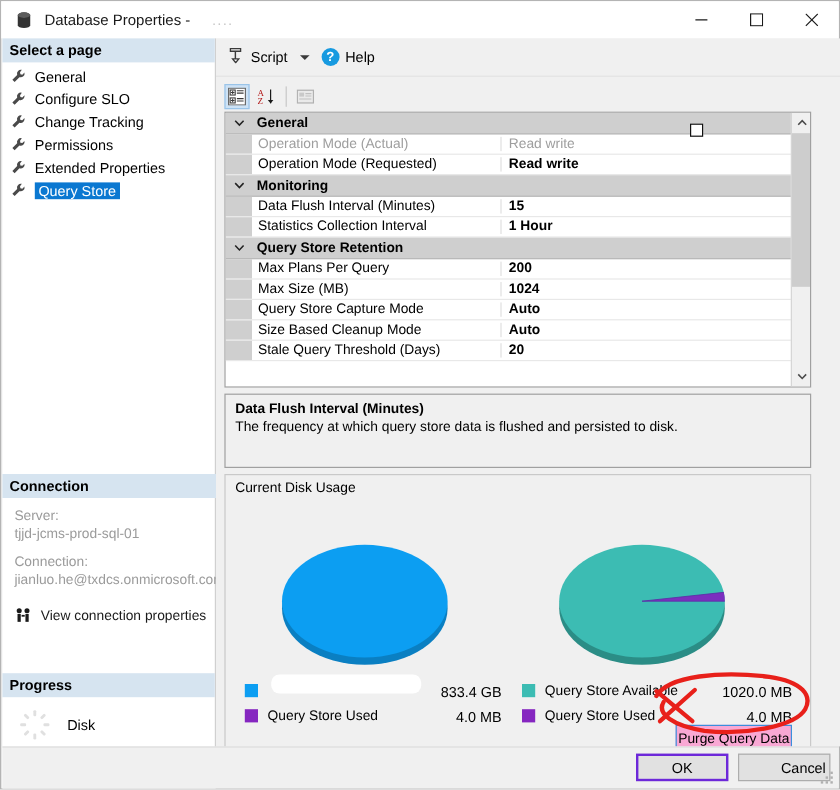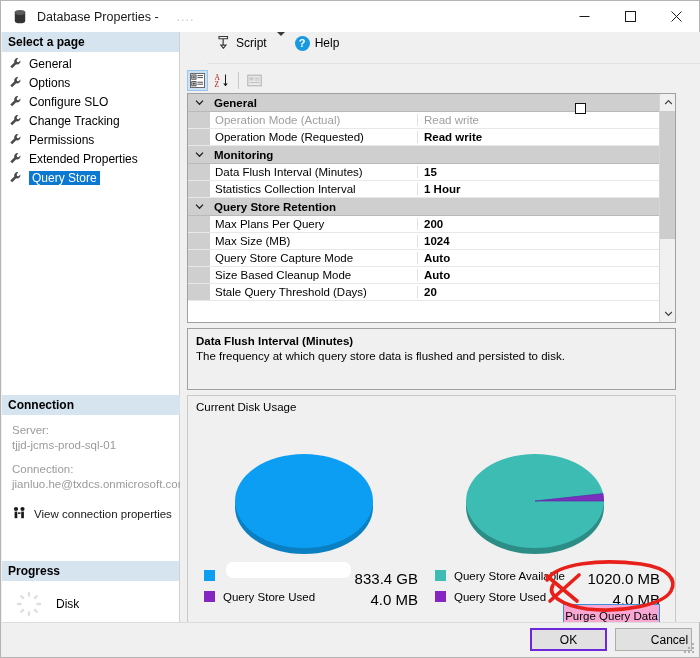--- a/index.html
+++ b/index.html
@@ -37,21 +37,21 @@
   .viewconn{display:flex;align-items:center;margin-top:14px;}
   .viewconn .vtext{font-size:11.5px;color:#1a1a1a;margin-left:7px;}
 
   .prog-block{position:absolute;left:0;top:529px;width:177px;}
   .prog-body{display:flex;align-items:center;padding:10px 0 0 14px;}
   .spinner{width:26px;height:26px;flex:0 0 26px;}
   .prog-text{font-size:12px;margin-left:14px;}
 
   
   .rightpane{position:absolute;left:179px;top:31px;width:520px;height:590px;background:#f0f0f0;}
-  .toolbar{height:31px;display:flex;align-items:flex-start;padding-left:6px;border-bottom:1px solid #e3e3e3;margin-left:27px;}
+  .toolbar{height:31px;display:flex;align-items:center;padding-left:6px;border-bottom:1px solid #e3e3e3;}
   .tb-item{display:flex;align-items:center;height:22px;padding:0 4px;}
   .tb-item .tl{font-size:12px;margin-left:5px;}
   .caret{width:0;height:0;border-left:4px solid transparent;border-right:4px solid transparent;border-top:4px solid #3a3a3a;margin:0 6px 0 6px;}
   .help-circle{width:15px;height:15px;border-radius:50%;background:#179ae0;color:#fff;font-size:11px;font-weight:bold;display:flex;align-items:center;justify-content:center;}
 
   
   .gridtools{height:26px;display:flex;align-items:center;padding-left:7px;margin-top:3px;}
   .gtbtn{width:21px;height:21px;display:flex;align-items:center;justify-content:center;margin-right:3px;box-sizing:border-box;}
   .gtbtn.active{background:#cde2f5;border:1px solid #9ac4e8;}
   .gtsep{width:1px;height:17px;background:#c8c8c8;margin:0 5px 0 3px;}
@@ -79,21 +79,21 @@
   .desc-body{font-size:11.5px;margin-top:3px;}
 
   
   .diskgroup{position:absolute;left:7px;top:363px;width:489px;height:251px;border:1px solid #c9c9c9;background:#f0f0f0;box-sizing:border-box;}
   .dg-title{font-size:11.5px;padding:5px 0 0 8px;}
   .charts{position:relative;height:148px;}
   .pie{position:absolute;}
   .legend{position:absolute;display:flex;align-items:center;height:15px;}
   .swatch{width:11px;height:11px;flex:0 0 11px;}
   .lg-label{font-size:11.5px;margin-left:8px;white-space:nowrap;}
-  .lg-value{position:absolute;font-size:15px;text-align:right;white-space:nowrap;}
+  .lg-value{position:absolute;font-size:12px;text-align:right;white-space:nowrap;}
   .redact{position:absolute;background:#fff;}
 
   .purgebtn{position:absolute;left:383px;top:572px;width:97px;height:23px;background:#f9a8d4;border:1px solid #3a8fdd;font-size:11.5px;display:flex;align-items:center;justify-content:center;box-sizing:border-box;}
 
   
   .bottombar{position:absolute;left:1px;top:621px;width:697px;height:35px;background:#f0f0f0;border-top:1px solid #dcdcdc;box-sizing:border-box;}
   .btn{position:absolute;width:77px;height:23px;font-size:12px;display:flex;align-items:center;justify-content:center;box-sizing:border-box;background:#e1e1e1;border:1px solid #adadad;}
   .btn.default{border:2px solid #6d28d9;background:#e1e1e1;}
   .grip{position:absolute;right:4px;bottom:3px;width:11px;height:11px;}
   .grip i{position:absolute;width:2px;height:2px;background:#b0b0b0;display:block;}
@@ -141,28 +141,20 @@
     <div class="section-head">Select a page</div>
 
     <div class="page-list">
       <div class="page-item">
         <span class="wrench">
           <svg width="13" height="13" viewBox="0 0 13 13">
               <path d="M9.2 1.2a3.3 3.3 0 0 0-3.9 4.2L1.3 9.4l1.9 1.9 4-4a3.3 3.3 0 0 0 4.2-3.9L9.6 5.2 8 4.9 7.7 3.3z" fill="#4a4a4a"></path>
             </svg>
         </span>
         <span class="label">General</span>
-      </div>
-      <div class="page-item">
-        <span class="wrench">
-          <svg width="13" height="13" viewBox="0 0 13 13">
-              <path d="M9.2 1.2a3.3 3.3 0 0 0-3.9 4.2L1.3 9.4l1.9 1.9 4-4a3.3 3.3 0 0 0 4.2-3.9L9.6 5.2 8 4.9 7.7 3.3z" fill="#4a4a4a"></path>
-            </svg>
-        </span>
-        <span class="label">Options</span>
       </div>
       <div class="page-item">
         <span class="wrench">
           <svg width="13" height="13" viewBox="0 0 13 13">
               <path d="M9.2 1.2a3.3 3.3 0 0 0-3.9 4.2L1.3 9.4l1.9 1.9 4-4a3.3 3.3 0 0 0 4.2-3.9L9.6 5.2 8 4.9 7.7 3.3z" fill="#4a4a4a"></path>
             </svg>
         </span>
         <span class="label">Configure SLO</span>
       </div>
       <div class="page-item">

